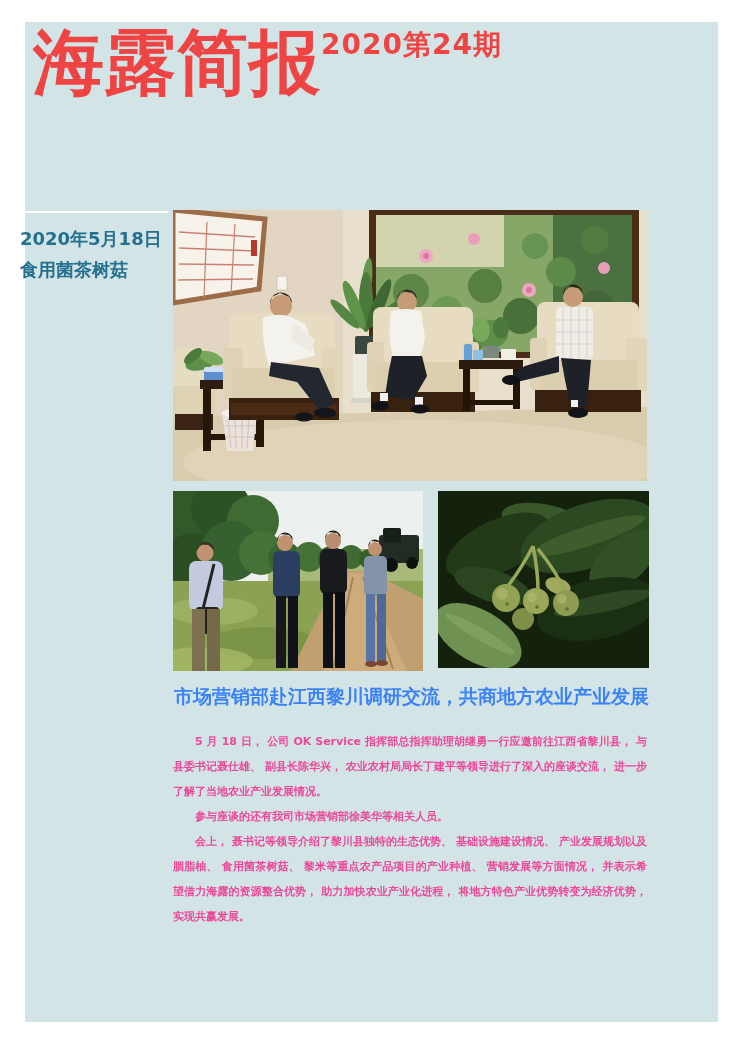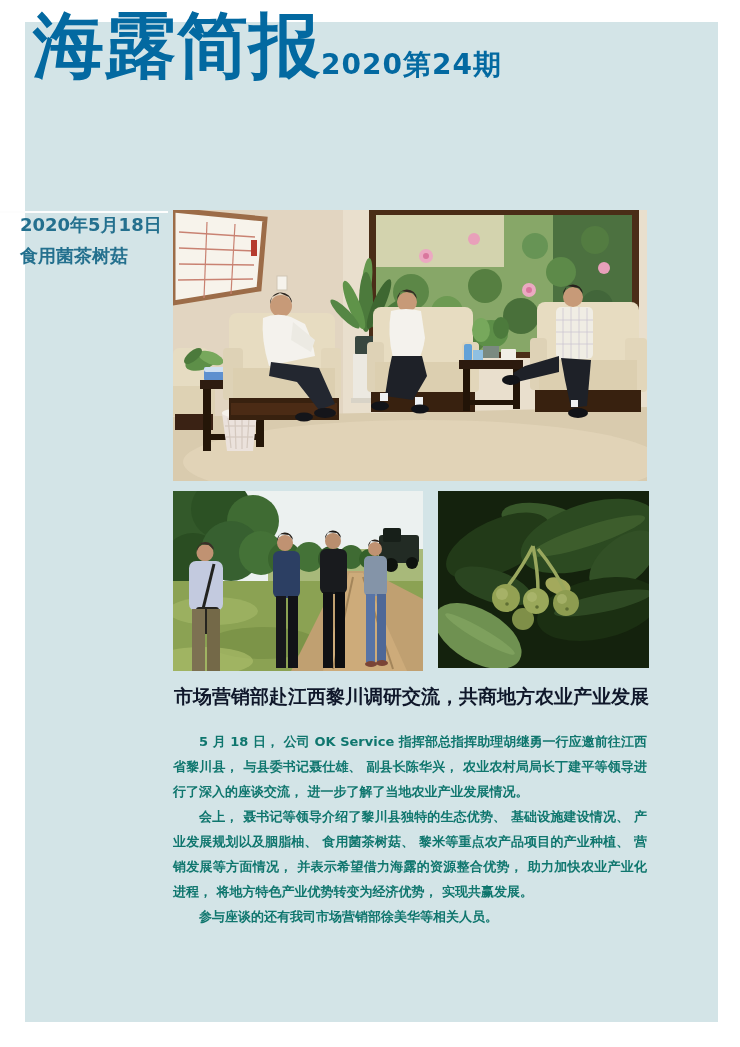--- a/index.html
+++ b/index.html
@@ -5,46 +5,46 @@
   html,body{margin:0;padding:0;}
   body{
     width:740px;height:1047px;position:relative;background:#ffffff;
     font-family:"DejaVu Sans",sans-serif;overflow:hidden;
   }
   .panel{
     position:absolute;left:25px;top:22px;width:693px;height:1000px;
     background:#d3e4e7;
   }
   .masthead{
-    position:absolute;left:33px;top:9px;display:flex;align-items:flex-end;
-    color:#0369a1;white-space:nowrap;
+    position:absolute;left:33px;top:26px;display:flex;align-items:flex-start;
+    color:#ef4444;white-space:nowrap;
   }
   .masthead .title{font-size:71px;font-weight:900;line-height:1.05;letter-spacing:1px;}
   .masthead .issue{font-size:28px;font-weight:800;margin-left:0;letter-spacing:1px;}
   .sidebar-rule{
     position:absolute;left:0;top:211px;width:168px;height:2px;background:#fdfdfd;
   }
   .sidebar{
-    position:absolute;left:20px;top:216px;color:#24708e;font-weight:700;
+    position:absolute;left:20px;top:230px;color:#24708e;font-weight:700;
     font-size:18px;line-height:1;
   }
   .sidebar .line{margin-bottom:13px;}
   figure{margin:0;padding:0;position:absolute;}
   figure svg{display:block;}
   .photo-meeting{left:173px;top:210px;width:474px;height:271px;}
   .photo-orchard{left:173px;top:491px;width:250px;height:180px;}
   .photo-fruit{left:438px;top:491px;width:211px;height:177px;}
   .headline{
     position:absolute;left:174px;top:684px;width:480px;margin:0;
-    font-size:19px;font-weight:800;color:#0f172a;white-space:nowrap;
+    font-size:19px;font-weight:800;color:#3b82f6;white-space:nowrap;
     letter-spacing:0px;
   }
   .article{
     position:absolute;left:173px;top:729px;width:474px;
-    font-size:13px;font-weight:700;color:#0f766e;line-height:25px;
+    font-size:11px;font-weight:700;color:#ec4899;line-height:25px;
     text-align:justify;
   }
   .article p{margin:0;text-indent:2em;word-break:break-all;}
 </style>
 </head>
 <body>
 
 <div class="panel"></div>
 
 <div class="masthead">
@@ -316,15 +316,15 @@
     <circle cx="99" cy="116" r="1.8" fill="#5f6f33"></circle>
     <circle cx="129" cy="118" r="1.8" fill="#5f6f33"></circle>
   </g>
 </svg>
 </figure>
 
 <h2 class="headline">市场营销部赴江西黎川调研交流，共商地方农业产业发展</h2>
 
 <div class="article">
   <p>5 月 18 日， 公司 OK Service 指挥部总指挥助理胡继勇一行应邀前往江西省黎川县， 与县委书记聂仕雄、 副县长陈华兴， 农业农村局局长丁建平等领导进行了深入的座谈交流， 进一步了解了当地农业产业发展情况。</p>
+  <p>参与座谈的还有我司市场营销部徐美华等相关人员。</p>
   <p>会上， 聂书记等领导介绍了黎川县独特的生态优势、 基础设施建设情况、 产业发展规划以及胭脂柚、 食用菌茶树菇、 黎米等重点农产品项目的产业种植、 营销发展等方面情况， 并表示希望借力海露的资源整合优势， 助力加快农业产业化进程， 将地方特色产业优势转变为经济优势， 实现共赢发展。</p>
-  <p>参与座谈的还有我司市场营销部徐美华等相关人员。</p>
 </div>
 
 </body></html>

